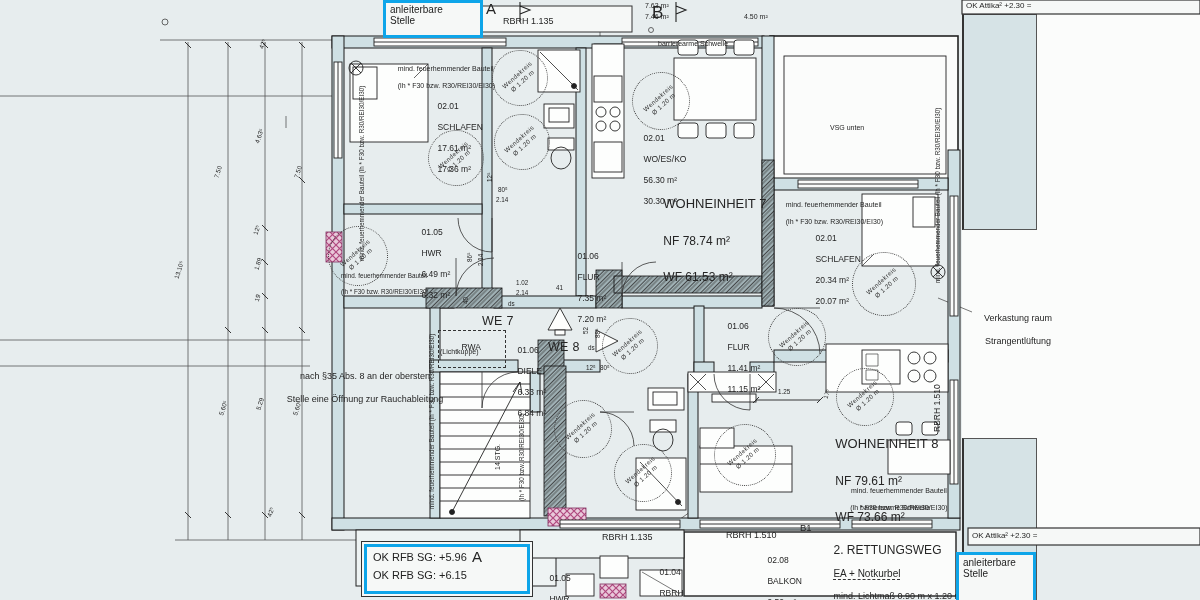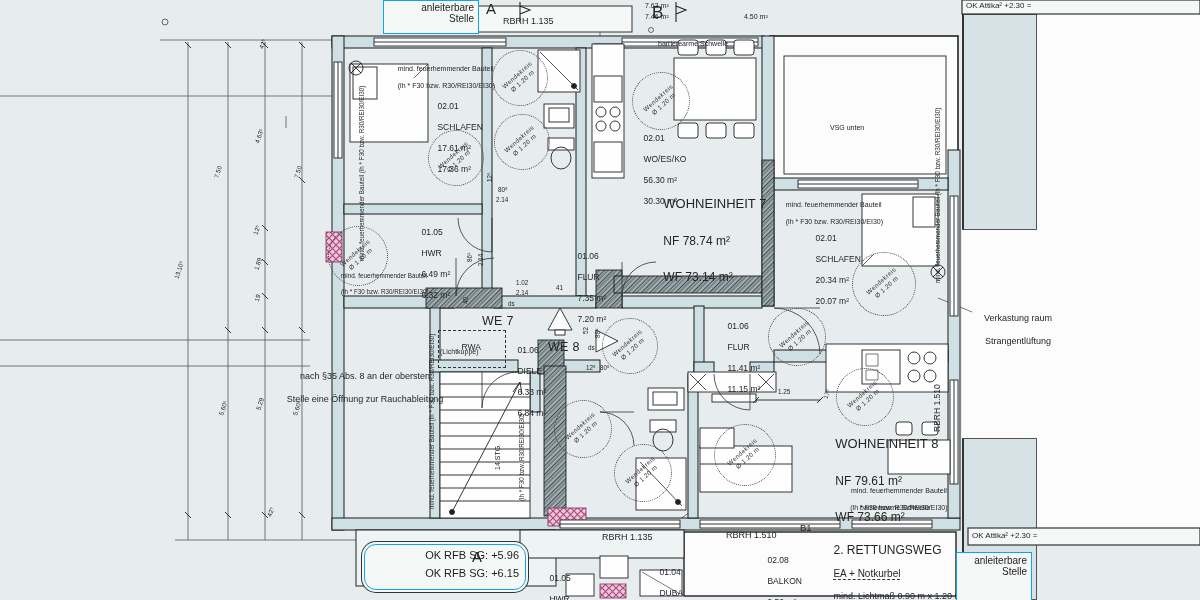--- a/index.html
+++ b/index.html
@@ -8,22 +8,22 @@
   #plan svg{position:absolute;left:0;top:0;z-index:1;}
   .lbl{position:absolute;z-index:3;font-size:8.5px;line-height:1.25;color:#252525;white-space:pre;}
   .ctr{text-align:center;}
   .sm{font-size:7px;}
   .xs{font-size:6.3px;}
   .big{font-size:12.5px;letter-spacing:.3px;}
   .unit{font-size:12px;line-height:1.5;}
   .unit b{font-size:13px;font-weight:normal;}
   .rot{transform:rotate(-90deg);transform-origin:left top;}
   .dimv{transform:rotate(-72deg);transform-origin:center;}
-  .box{position:absolute;z-index:3;background:#f6f8f7;border:1px solid #0ea5e9;text-align:right;}
-  .dbl{box-shadow:0 0 0 2px #f6f8f7,0 0 0 3px #333;border-radius:12px;}
+  .box{position:absolute;z-index:3;background:#f6f8f7;border:3px solid #0ea5e9;}
+  .dbl{box-shadow:0 0 0 2px #f6f8f7,0 0 0 3px #333;}
   .wk{position:absolute;z-index:2;border:1.2px dotted #444;border-radius:50%;
       display:flex;flex-direction:column;align-items:center;justify-content:center;
       transform:rotate(-42deg);}
   .wk span{font-size:6.3px;line-height:1.2;color:#333;letter-spacing:.4px;white-space:nowrap;}
   .dashbox{position:absolute;z-index:3;border:1px dashed #333;}
   .mark{font-size:15px;}
   .white{position:absolute;background:#fbfcfb;z-index:0;}
   .blue{position:absolute;background:#d6e3e6;border:1px solid #555;z-index:0;}
 </style>
 </head>
@@ -294,21 +294,21 @@
 
   <div class="lbl" style="left:634px;top:122px;">
     <span>02.01</span><br>
     <span>WO/ES/KO</span><br>
     <span>56.30 m²</span><br>
     <span>30.30 m²</span>
   </div>
   <div class="lbl unit" style="left:650px;top:176px;">
     <b>WOHNEINHEIT 7</b><br>
     <span>NF 78.74 m²</span><br>
-    <span>WF 73.14 m²</span>
+    <span>WF 61.53 m²</span>
   </div>
 
   <div class="lbl sm" style="left:830px;top:124px;">VSG unten</div>
 
   <div class="lbl sm" style="left:778px;top:192px;">
     <span>mind. feuerhemmender Bauteil</span><br>
     <span>(lh * F30 bzw. R30/REI30/EI30)</span>
   </div>
   <div class="lbl" style="left:806px;top:222px;">
     <span>02.01</span><br>
@@ -396,21 +396,21 @@
   <div class="lbl mark" style="left:472px;top:548px;">A</div>
   <div class="lbl" style="left:602px;top:532px;font-size:9px;">RBRH 1.135</div>
   <div class="lbl" style="left:726px;top:530px;font-size:9px;">RBRH 1.510</div>
   <div class="lbl" style="left:800px;top:522px;font-size:9.5px;">B1</div>
   <div class="lbl" style="left:540px;top:562px;">
     <span>01.05</span><br>
     <span>HWR</span>
   </div>
   <div class="lbl" style="left:650px;top:556px;">
     <span>01.04</span><br>
-    <span>DUBA</span><br>
+    <span>RBRH</span><br>
     
   </div>
   <div class="lbl" style="left:758px;top:544px;">
     <span>02.08</span><br>
     <span>BALKON</span><br>
     <span>9.52 m²</span><br>
     
   </div>
   <div class="lbl" style="left:824px;top:532px;">
     <span style="font-size:12px;">2. RETTUNGSWEG</span><br>

